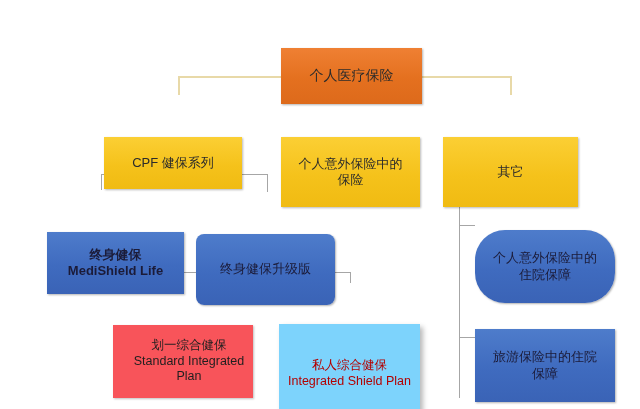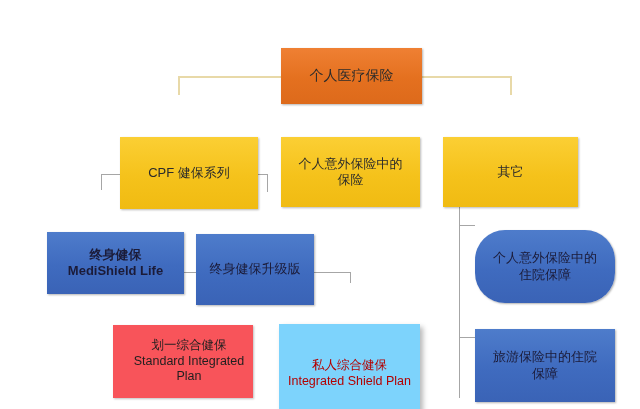--- a/index.html
+++ b/index.html
@@ -89,31 +89,31 @@
   <div class="conn" style="left:183px; top:272px; width:1px; height:11px;"></div>
   <div class="conn" style="left:350px; top:272px; width:1px; height:11px;"></div>
 
   <div class="conn" style="left:459px; top:163px; width:1px; height:235px;"></div>
   <div class="conn" style="left:459px; top:318px; width:1px; height:1px; background:transparent;"></div>
   <div class="conn" style="left:459px; top:225px; width:16px; height:1px;"></div>
   <div class="conn" style="left:459px; top:337px; width:16px; height:1px;"></div>
 
   <div class="node node-orange" style="left:281px; top:6px; width:141px; height:56px;">个人医疗保险</div>
 
-  <div class="node node-yellow" style="left:120px; top:95px; width:138px; height:72px;">CPF 健保系列</div>
+  <div class="node node-yellow" style="left:104px; top:95px; width:138px; height:52px;">CPF 健保系列</div>
 
   <div class="node node-yellow" style="left:281px; top:95px; width:139px; height:70px;">个人意外保险中的
 保险</div>
 
   <div class="node node-yellow" style="left:443px; top:95px; width:135px; height:70px;">其它</div>
 
   <div class="node node-blue" style="left:47px; top:190px; width:137px; height:62px;font-weight:bold;">终身健保
 MediShield Life</div>
 
-  <div class="node node-blue" style="left:196px; top:192px; width:118px; height:71px;">终身健保升级版</div>
+  <div class="node node-blue" style="left:196px; top:192px; width:139px; height:71px;border-radius:8px;">终身健保升级版</div>
 
   <div class="node node-blue" style="left:475px; top:188px; width:140px; height:73px;border-radius:30px;">个人意外保险中的
 住院保障</div>
 
   <div class="node node-blue" style="left:475px; top:287px; width:140px; height:73px;">旅游保险中的住院
 保障</div>
 
   <div class="node node-salmon" style="left:113px; top:283px; width:140px; height:73px;padding-left:16px;">划一综合健保
 Standard Integrated
 Plan</div>

